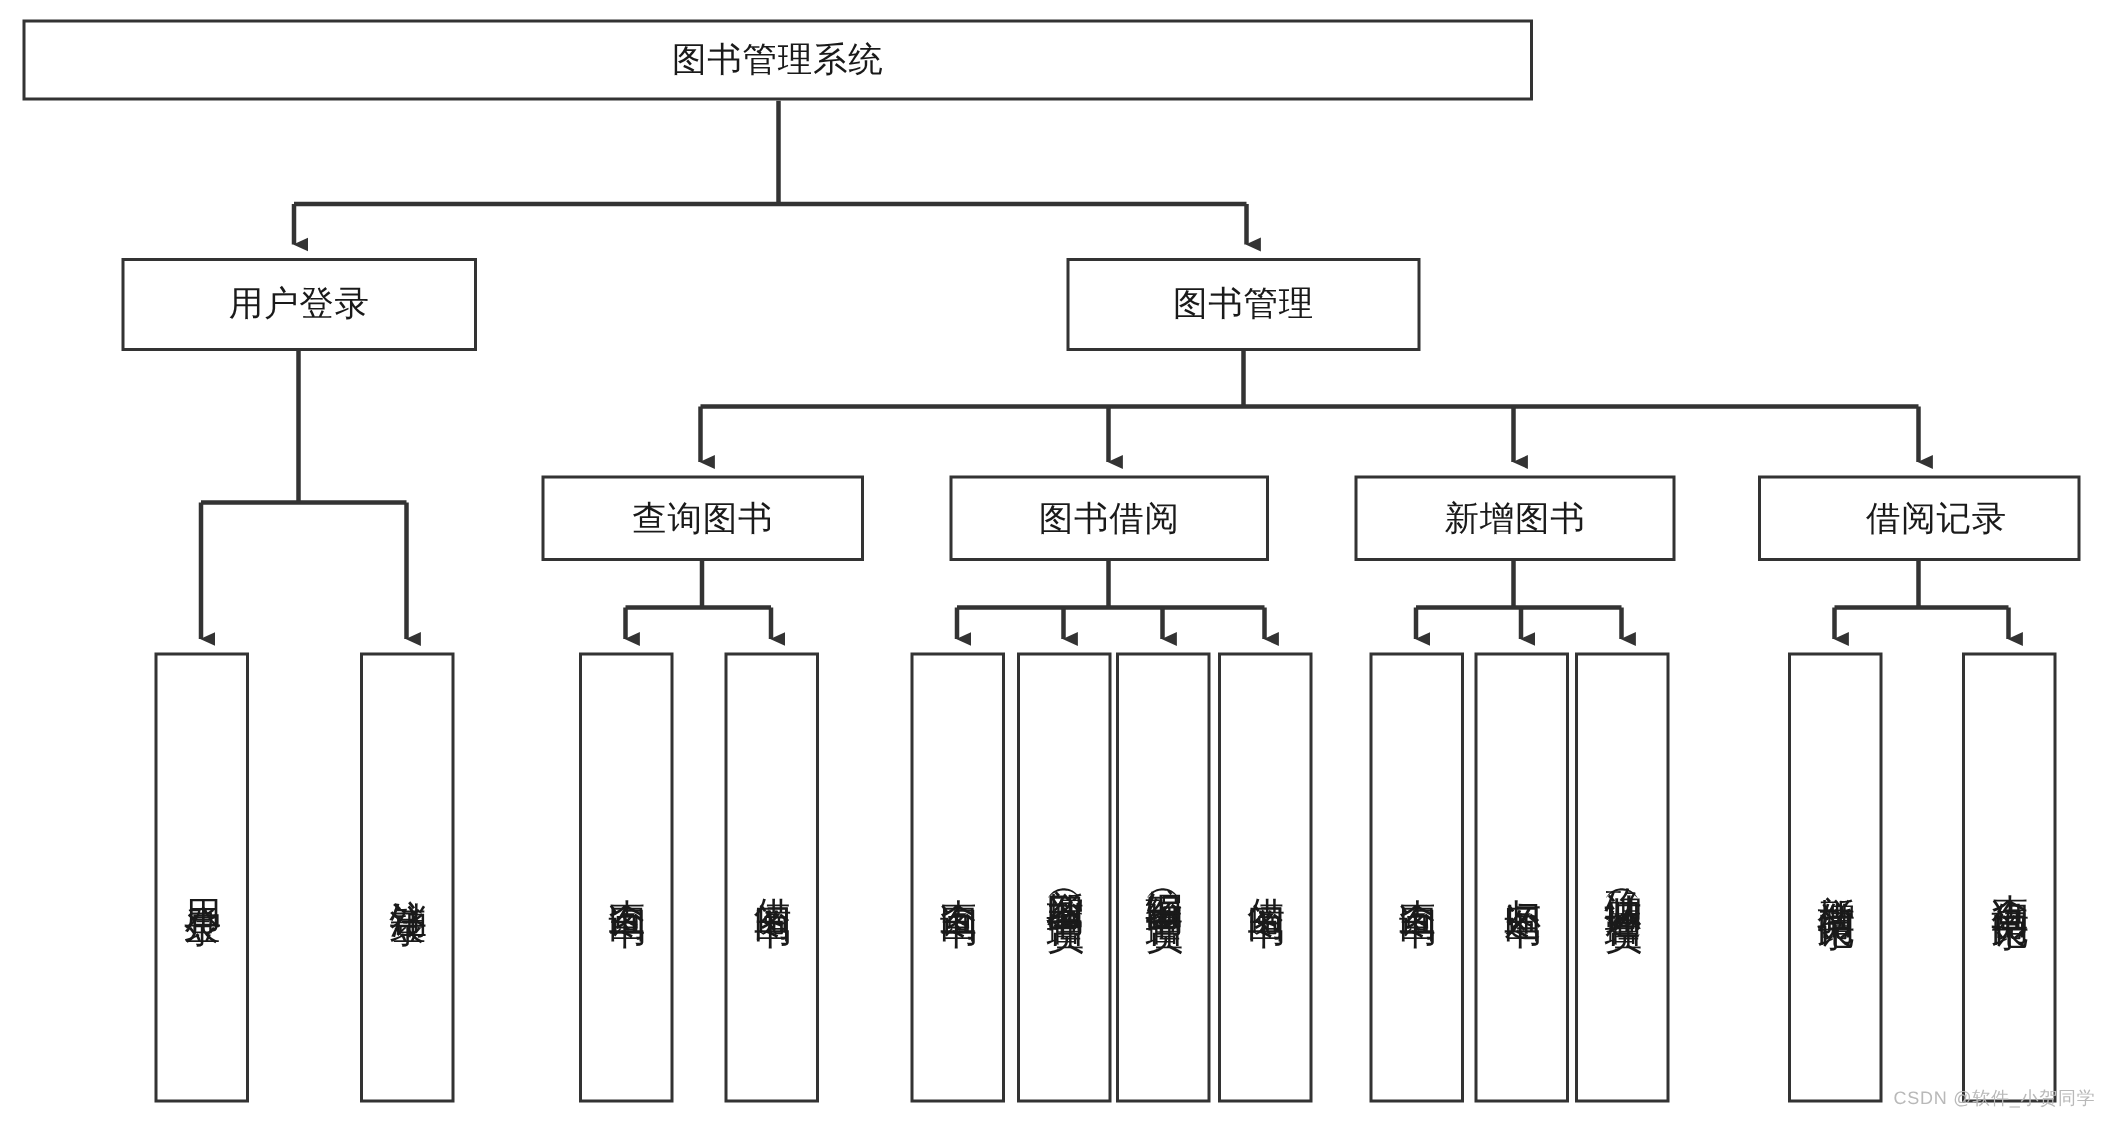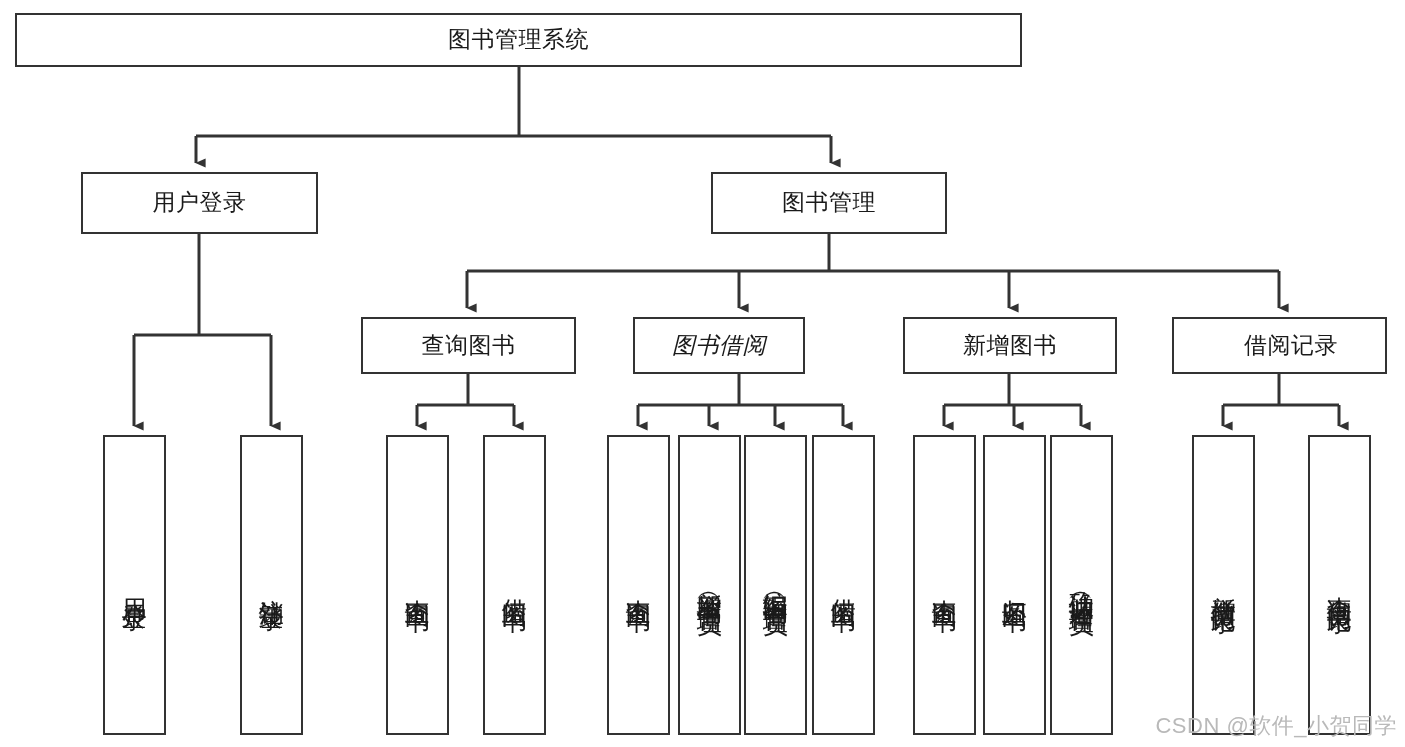--- a/index.html
+++ b/index.html
@@ -51,21 +51,21 @@
     text-orientation: upright;
     font-size: 25px;
     letter-spacing: 3px;
     line-height: 1.05;
     max-height: 292px;
   }
   .watermark {
     position: absolute;
     right: 8px;
     bottom: 6px;
-    font-size: 22px;
+    font-size: 12px;
     color: #b9b9b9;
     white-space: nowrap;
     letter-spacing: 0.5px;
   }
 </style>
 </head>
 <body>
 
 <div id="canvas">
 
@@ -126,21 +126,21 @@
   <div class="node horizontal" style="left:81px; top:172px; width:237px; height:62px;">
     <span class="node-label">用户登录</span>
   </div>
   <div class="node horizontal" style="left:711px; top:172px; width:236px; height:62px;">
     <span class="node-label">图书管理</span>
   </div>
 
   <div class="node horizontal" style="left:361px; top:317px; width:215px; height:57px;">
     <span class="node-label">查询图书</span>
   </div>
-  <div class="node horizontal" style="left:633px; top:317px; width:172px; height:57px;font-style:italic;">
+  <div class="node horizontal" style="left:633px; top:317px; width:213px; height:57px;">
     <span class="node-label">图书借阅</span>
   </div>
   <div class="node horizontal" style="left:903px; top:317px; width:214px; height:57px;">
     <span class="node-label">新增图书</span>
   </div>
   <div class="node horizontal" style="left:1172px; top:317px; width:215px; height:57px;padding-left:23px;">
     <span class="node-label">借阅记录</span>
   </div>
 
   <div class="node vertical" style="left:103px; top:435px; width:63px; height:300px;">

